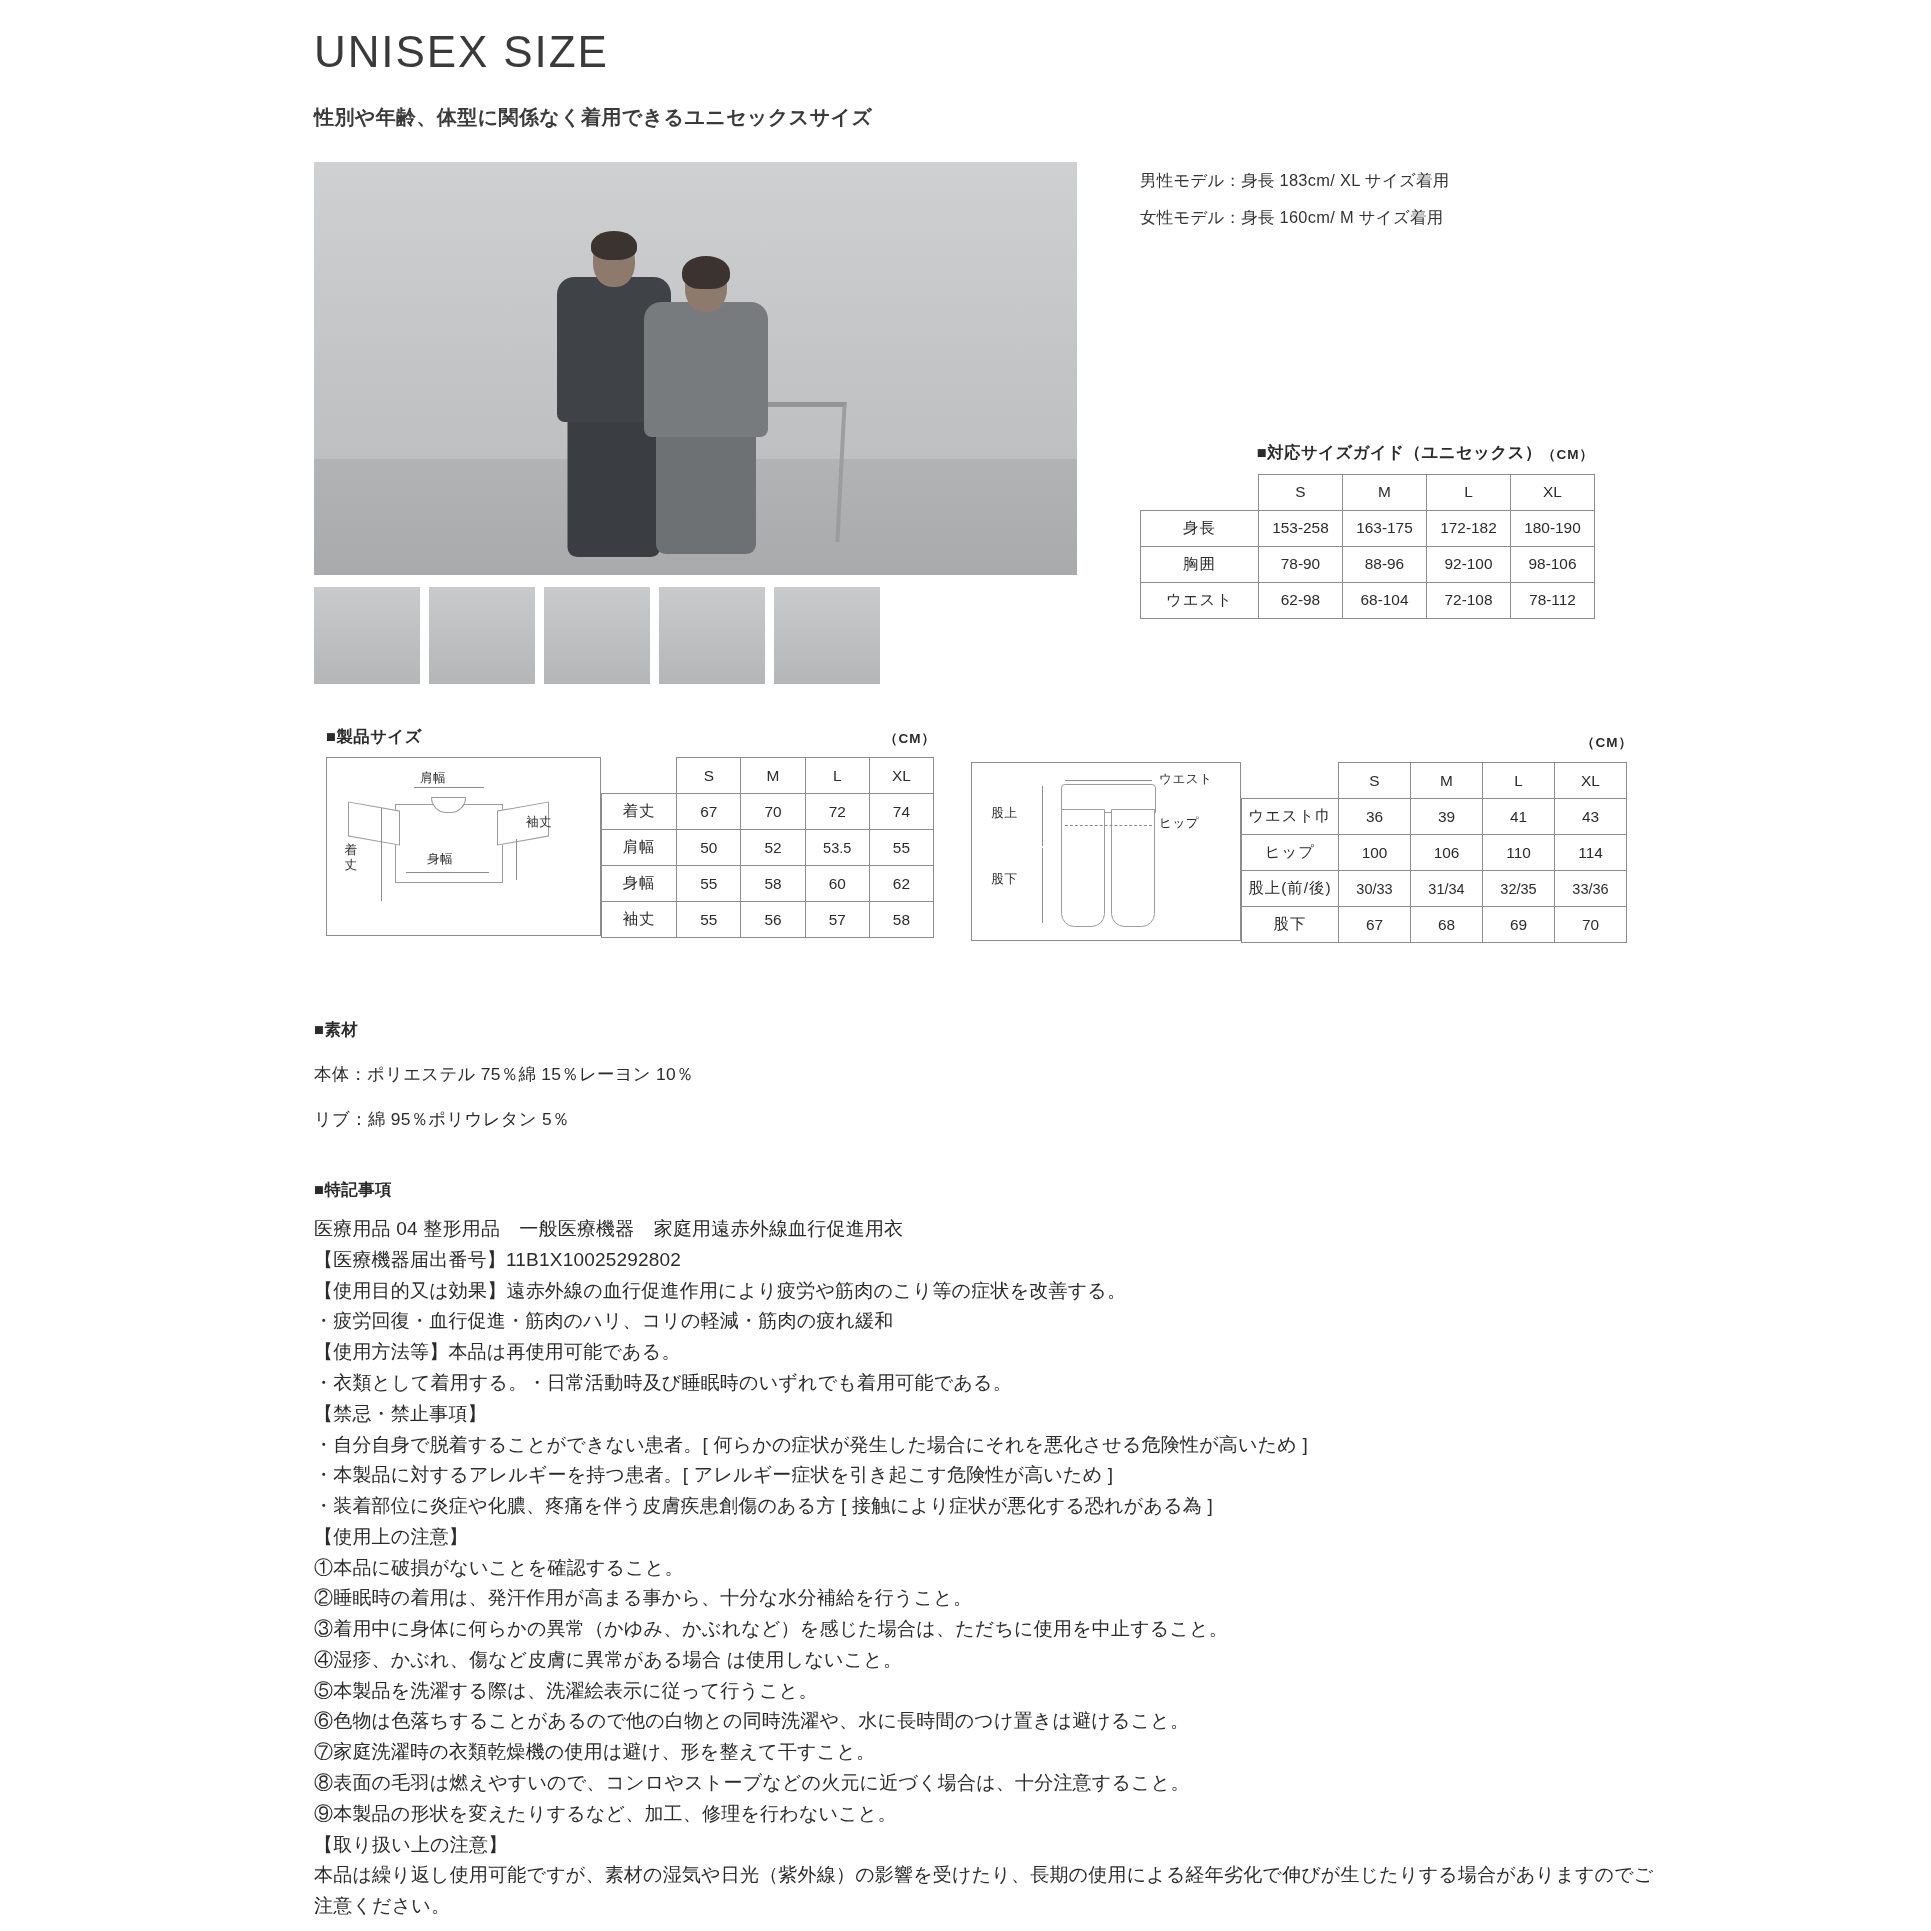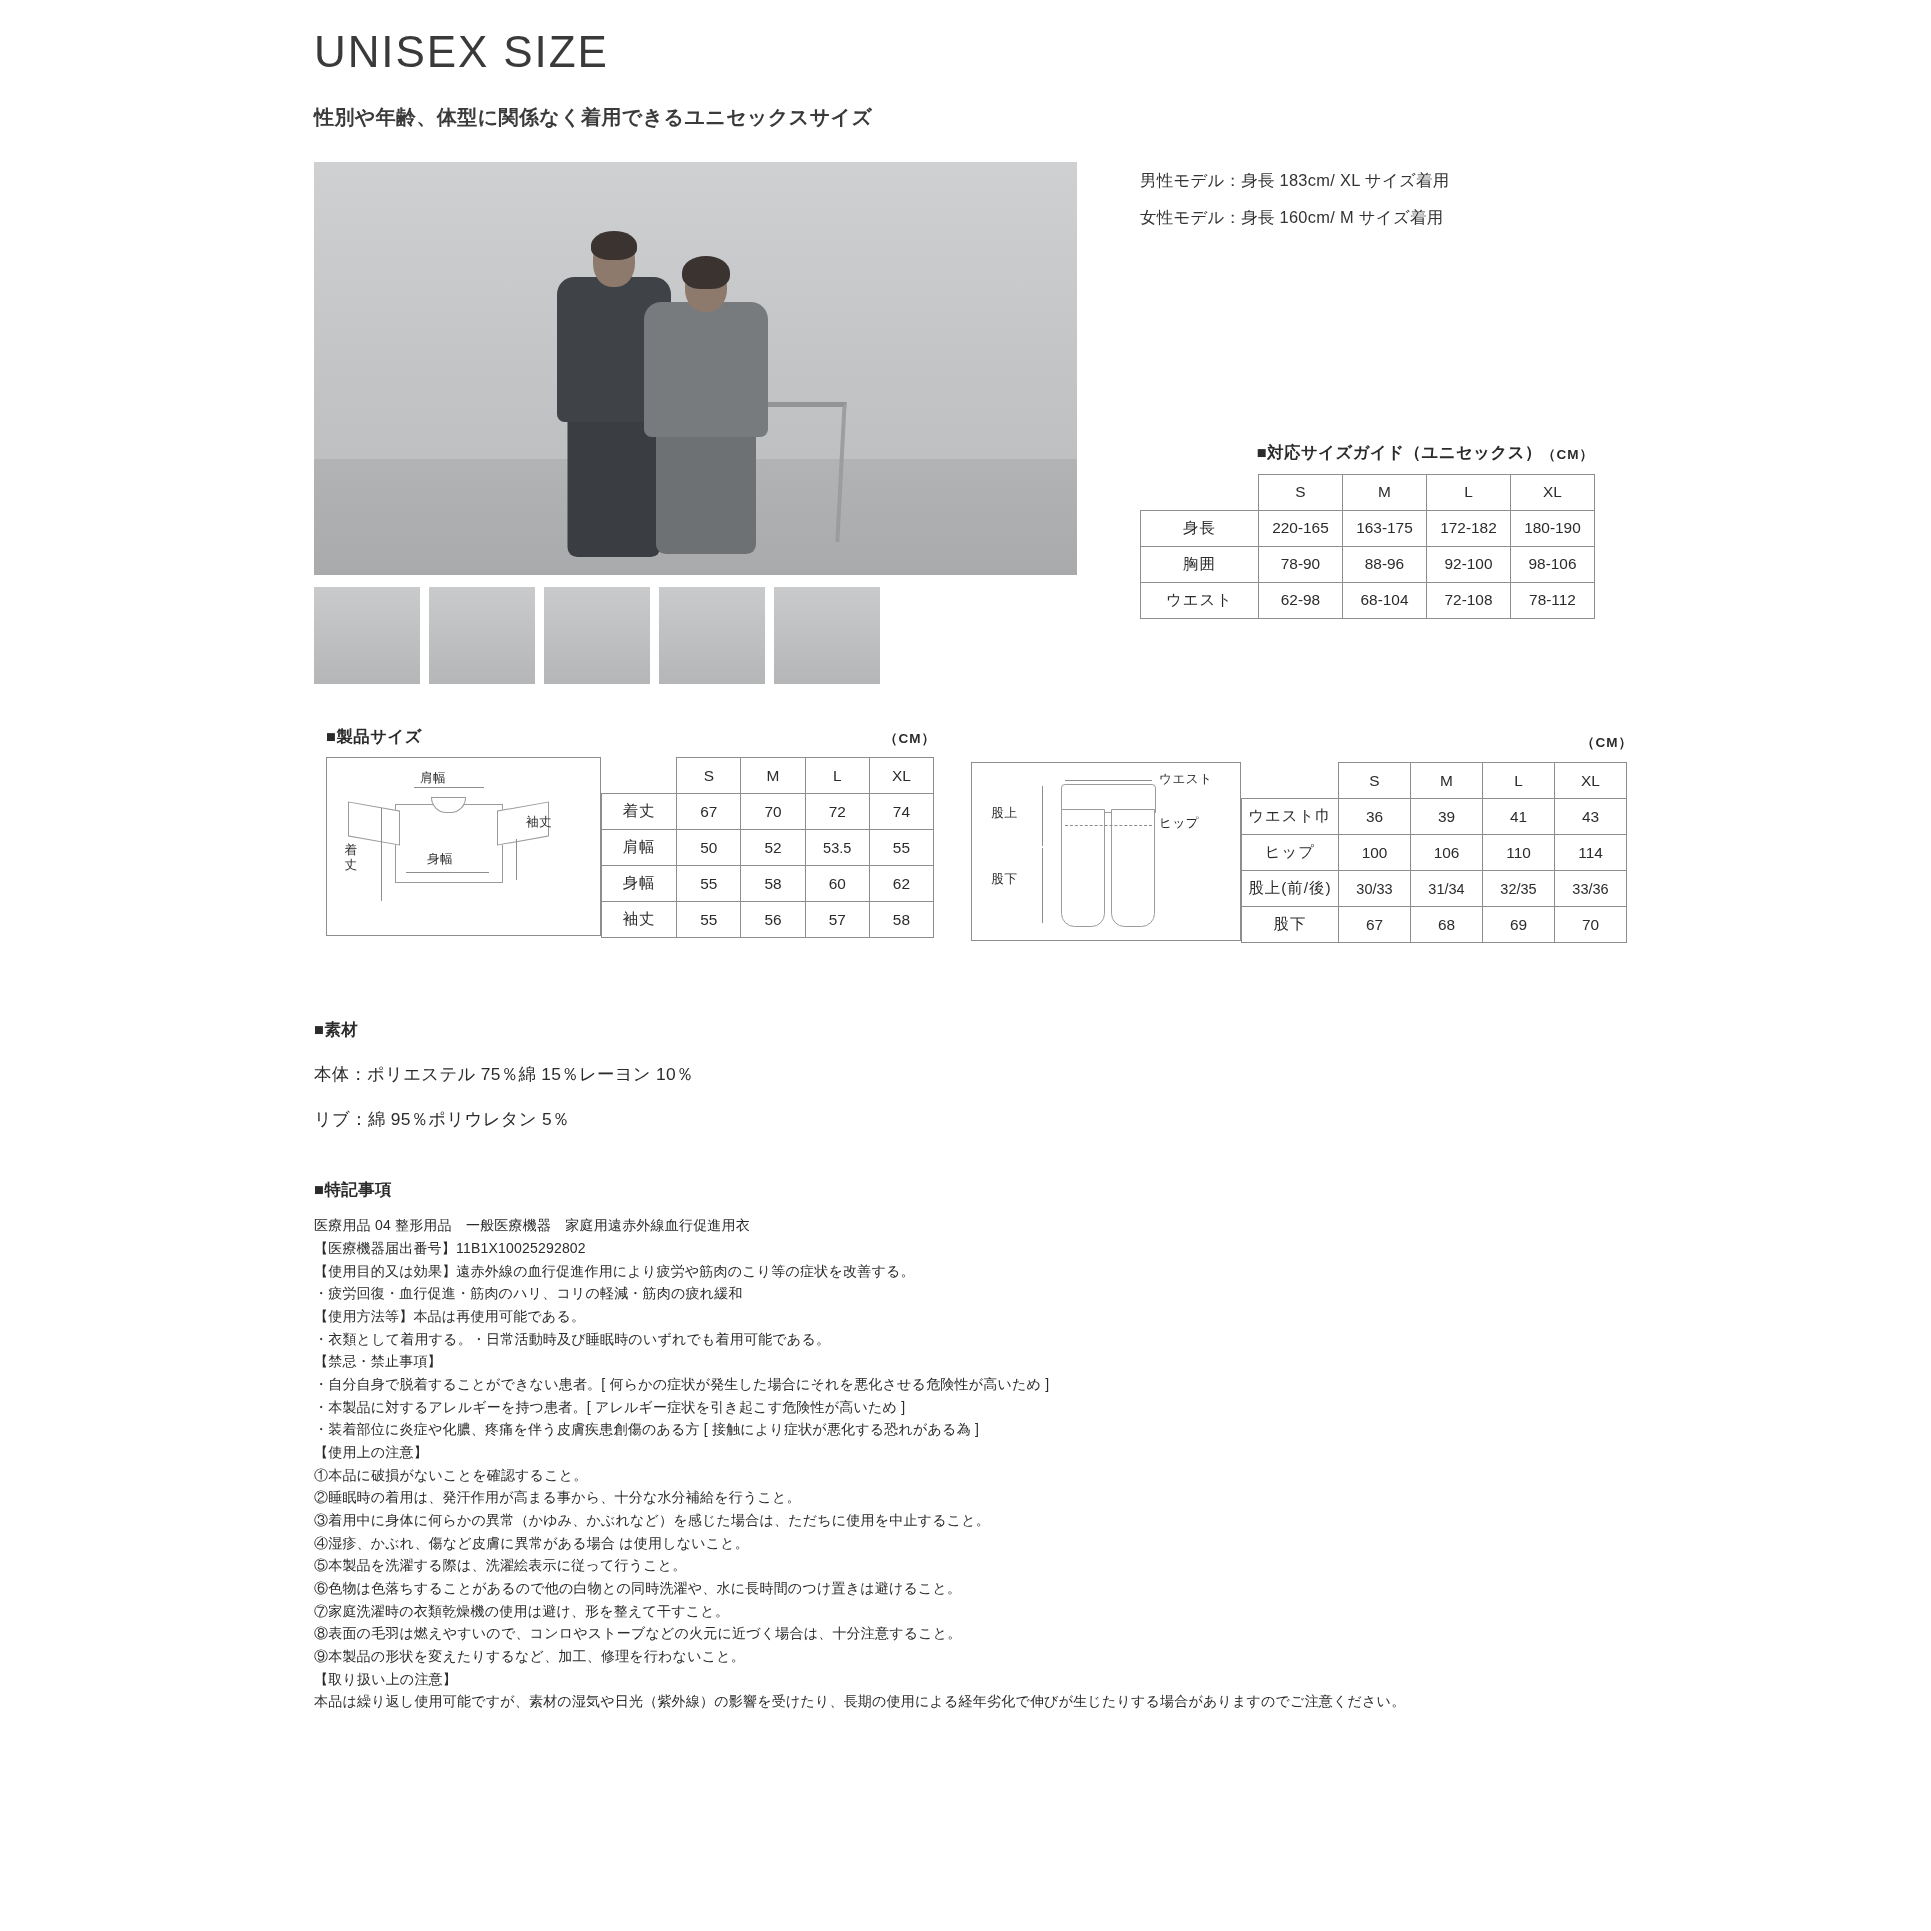--- a/index.html
+++ b/index.html
@@ -245,21 +245,21 @@
     margin-bottom: 21px;
     letter-spacing: 0.3px;
   }
 
   
   .notes {
     margin-top: 48px;
   }
   .notes .block-title { display: block; margin-bottom: 13.5px; }
   .note-line {
-    font-size: 14px;
+    font-size: 19px;
     line-height: 1.62;
     color: #2b2b2b;
     letter-spacing: 0.2px;
   }
 </style>
 </head>
 <body>
 
 <div class="page">
   <div class="content">
@@ -307,21 +307,21 @@
           <tbody>
               <tr>
             <th class="empty"></th>
             <th>S</th>
             <th>M</th>
             <th>L</th>
             <th>XL</th>
           </tr>
           <tr>
             <th class="rowhead">身長</th>
-            <td>220-165</td>
+            <td>153-258</td>
             <td>163-175</td>
             <td>172-182</td>
             <td>180-190</td>
           </tr>
           <tr>
             <th class="rowhead">胸囲</th>
             <td>78-90</td>
             <td>88-96</td>
             <td>92-100</td>
             <td>98-106</td>

